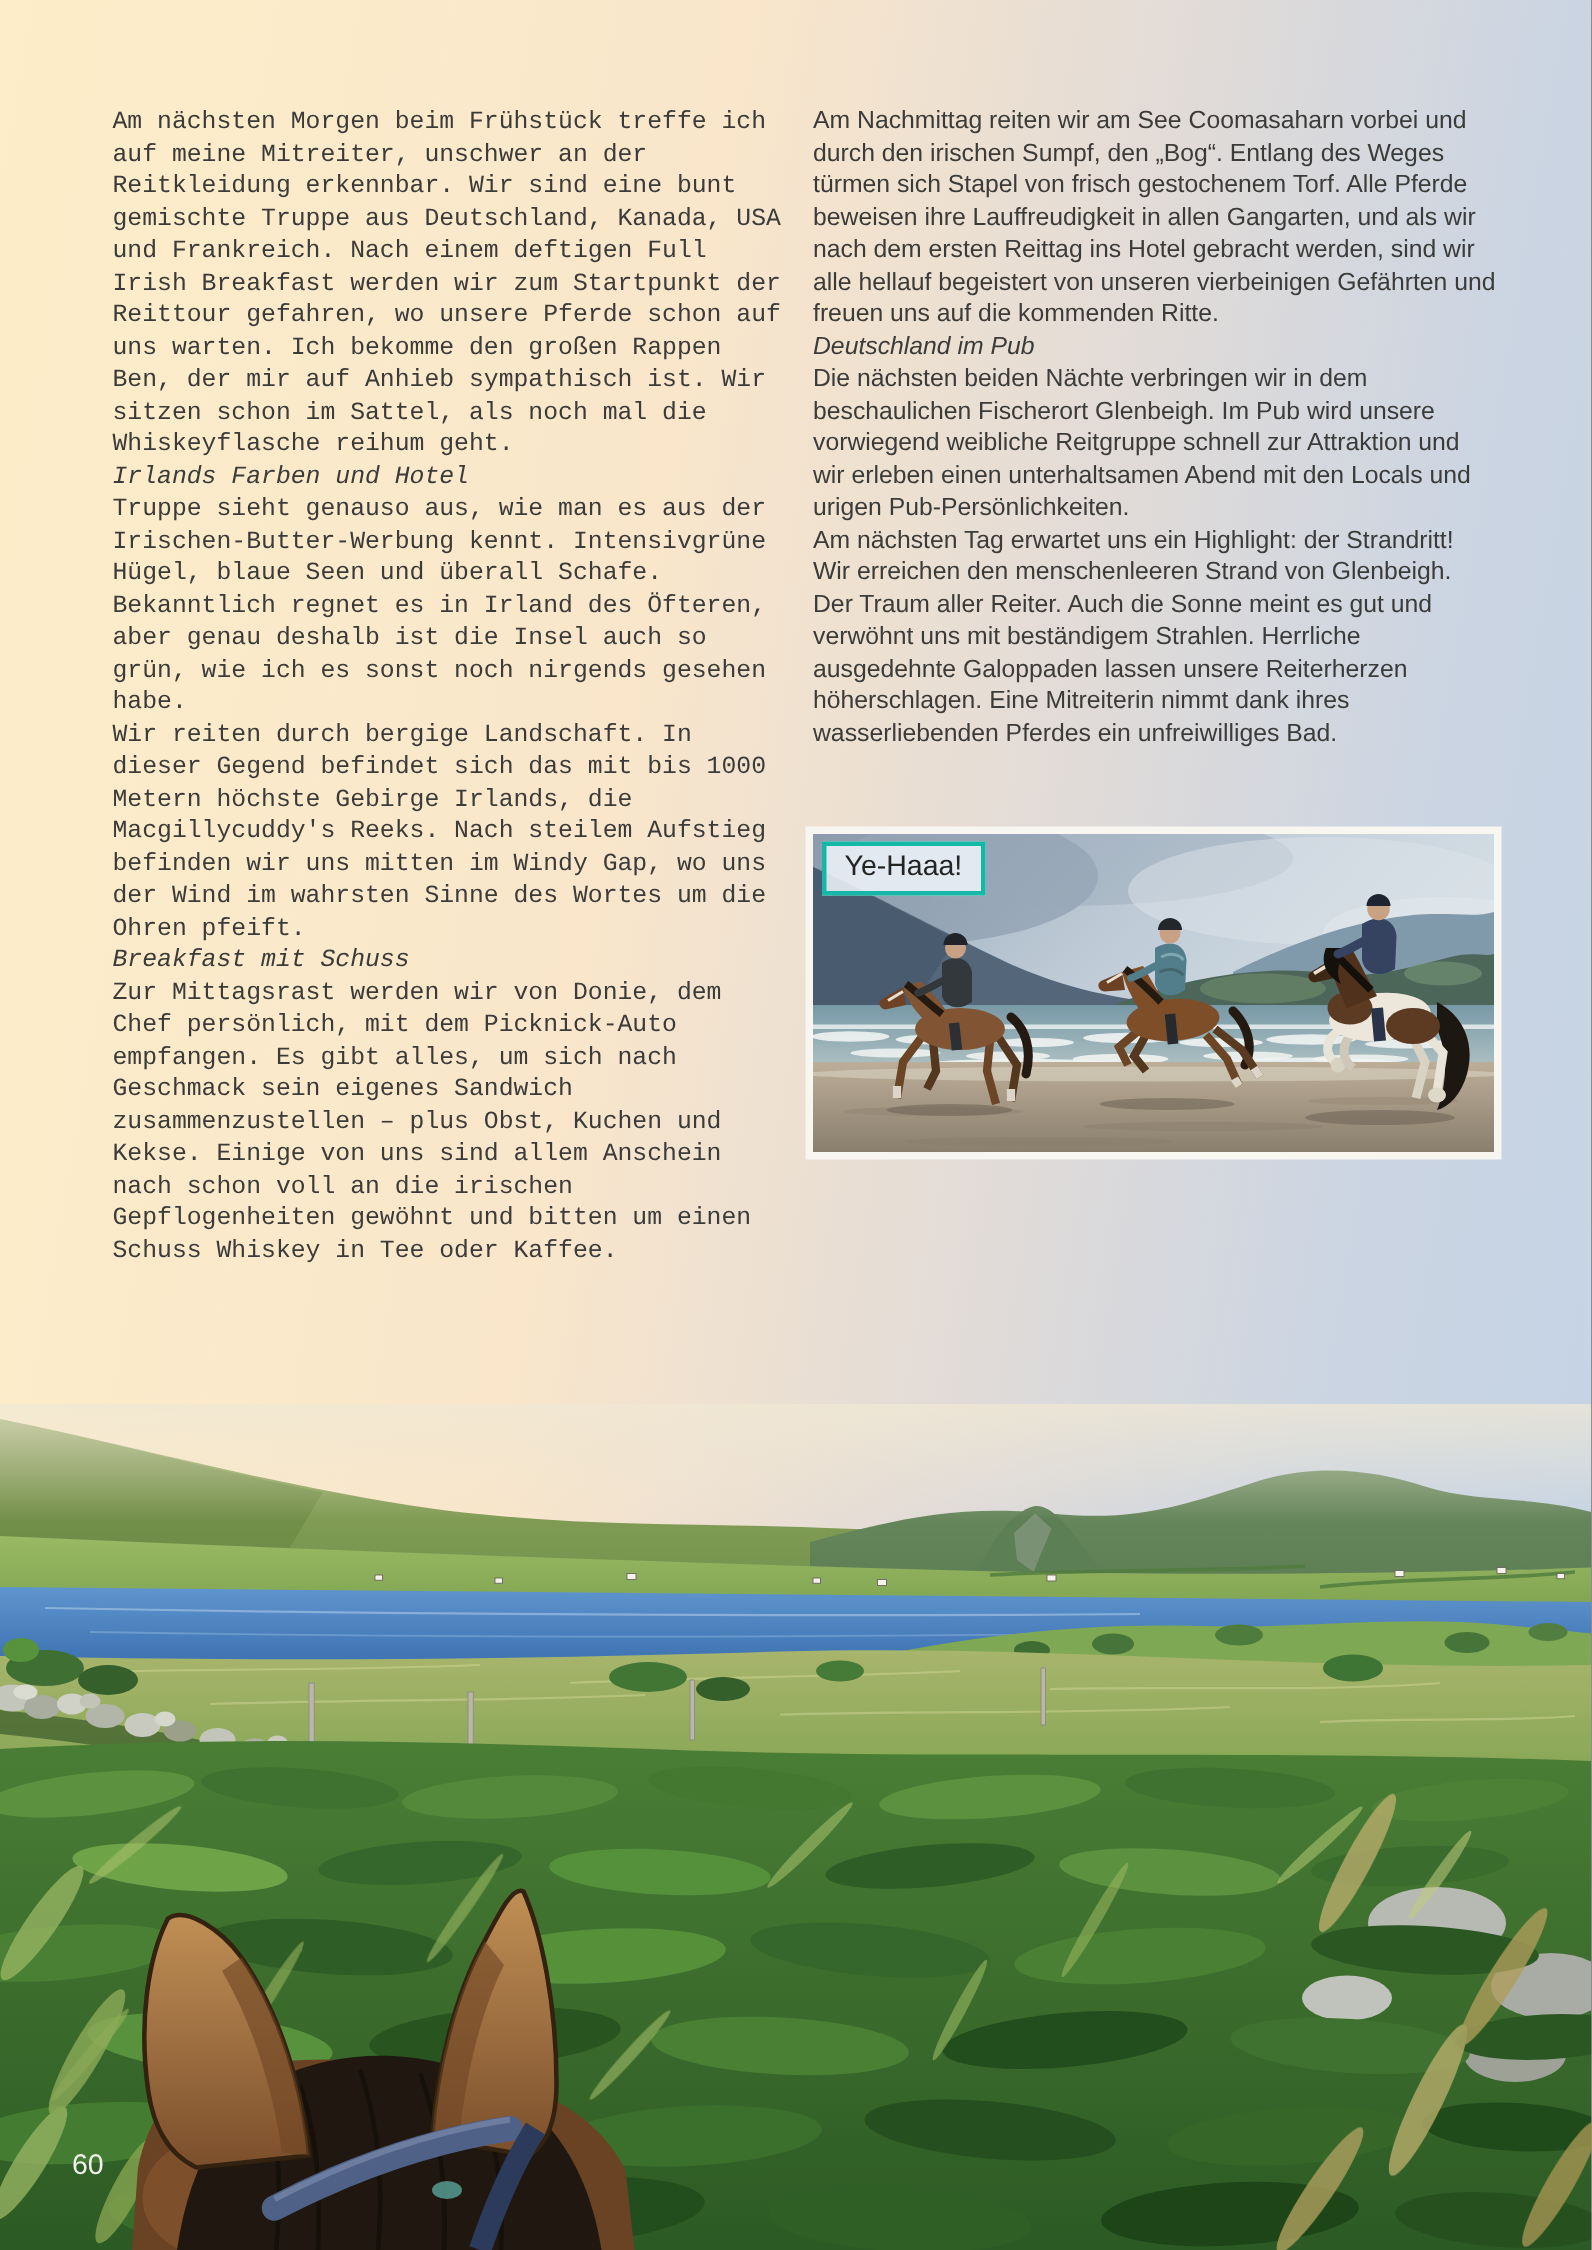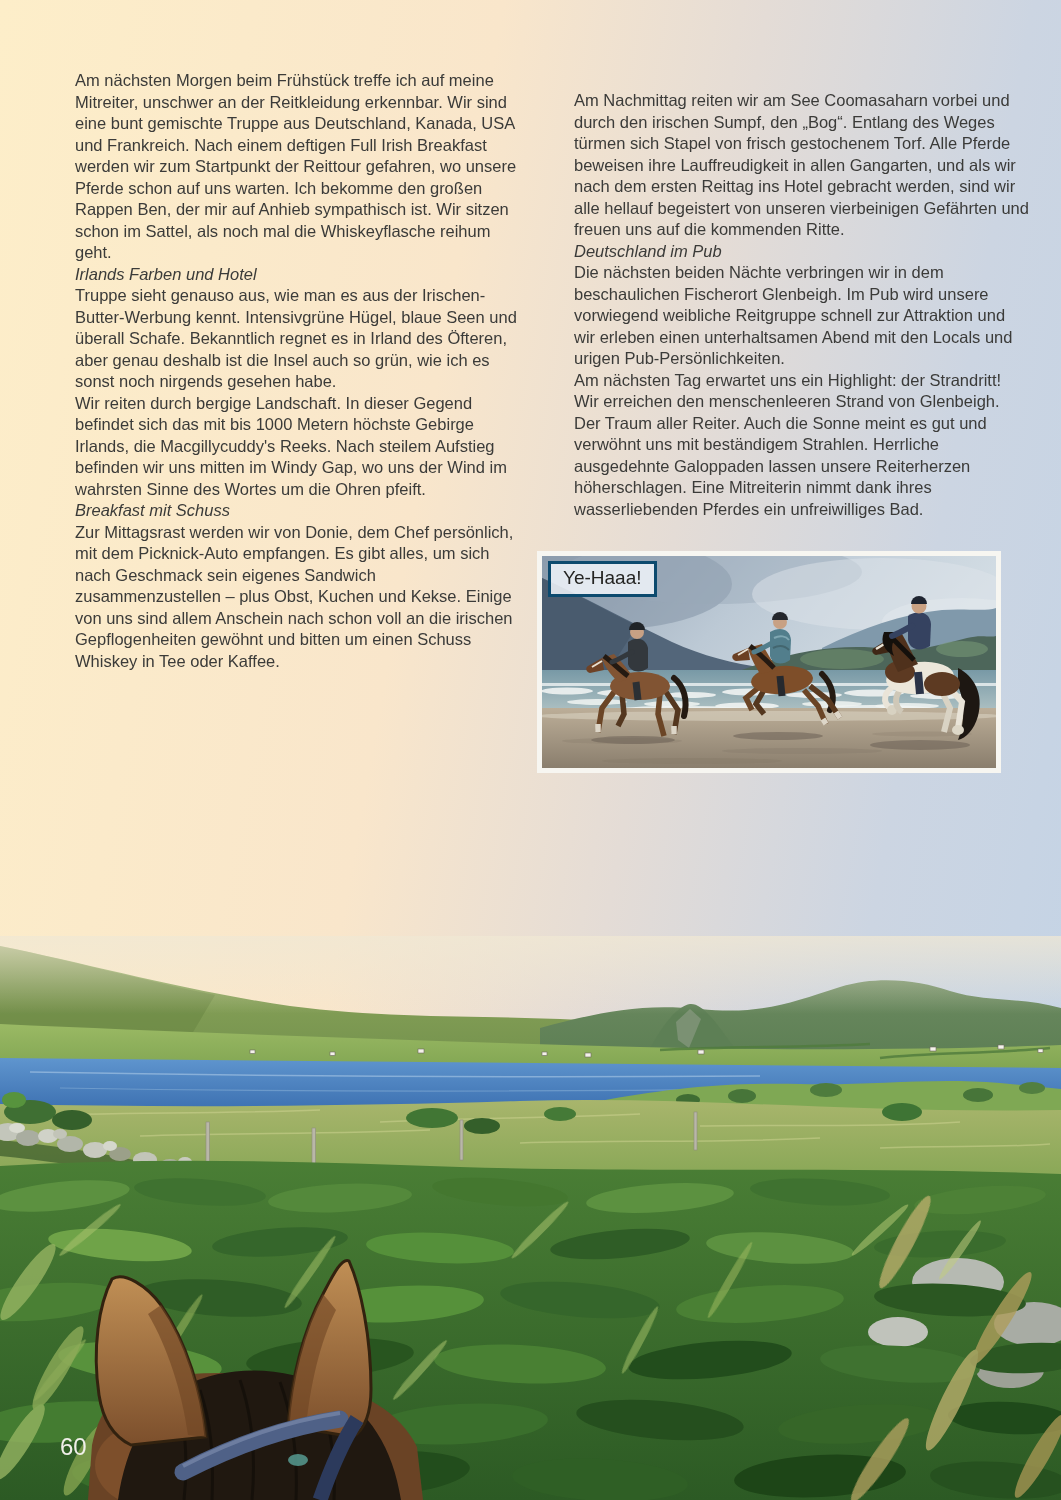--- a/index.html
+++ b/index.html
@@ -4,36 +4,36 @@
 <style>
   html,body { margin:0; padding:0; background:#777; }
   .page {
     position:relative; width:1061px; height:1500px; margin:0 auto; overflow:hidden;
     font-family:"Liberation Sans", sans-serif; color:#3b3b39;
     background:
       linear-gradient(100deg, #fdeec9 0%, #f9e6cb 38%, #e4dcd6 58%, #ccd5e2 78%, #c2d3e6 100%);
   }
   .col { position:absolute; top:70px; font-size:16.5px; line-height:21.5px; }
   .col p { margin:0; }
-  .col-left  { left:75px;  width:448px; }
-  .col-right { left:574px; width:456px;margin-top:20px; }
+  .col-left  { left:75px;  width:448px;font-family:Liberation Mono, monospace; }
+  .col-right { left:542px; width:456px; }
   .subhead { margin:21.5px 0 0 0; font-size:16.5px; line-height:21.5px;
              font-style:italic; font-weight:400; }
   .inset-photo {
     position:absolute; left:537px; top:551px; width:454px; height:212px;
     padding:5px; background:#f7f6f1;
   }
   .inset-photo svg { display:block; }
   .yehaa {
     position:absolute; left:11px; top:10px;
-    background:rgba(238,243,248,0.88); border:3px solid #0c4a6e;
+    background:rgba(238,243,248,0.88); border:3px solid #14b8a6;
     padding:3px 12px 5px; font-size:19px; color:#242422;
   }
   .landscape { position:absolute; left:0; top:900px; width:1061px; height:600px; }
-  .pagenum { position:absolute; left:60px; top:1433px; font-size:24px; color:#f0efe9; }
+  .pagenum { position:absolute; left:48px; top:1433px; font-size:19px; color:#f0efe9; }
 </style>
 </head>
 <body>
 
 <div class="page">
 
   <div class="col col-left">
     <p>Am nächsten Morgen beim Frühstück treffe ich auf meine Mitreiter, unschwer an der Reitkleidung erkennbar. Wir sind eine bunt gemischte Truppe aus Deutschland, Kanada, USA und Frankreich. Nach einem deftigen Full Irish Breakfast werden wir zum Startpunkt der Reittour gefahren, wo unsere Pferde schon auf uns warten. Ich bekomme den großen Rappen Ben, der mir auf Anhieb sympathisch ist. Wir sitzen schon im Sattel, als noch mal die Whiskeyflasche reihum geht.</p>
     <p class="subhead">Irlands Farben und Hotel</p>
     <p>Truppe sieht genauso aus, wie man es aus der Irischen-Butter-Werbung kennt. Intensivgrüne Hügel, blaue Seen und überall Schafe. Bekanntlich regnet es in Irland des Öfteren, aber genau deshalb ist die Insel auch so grün, wie ich es sonst noch nirgends gesehen habe.</p>

